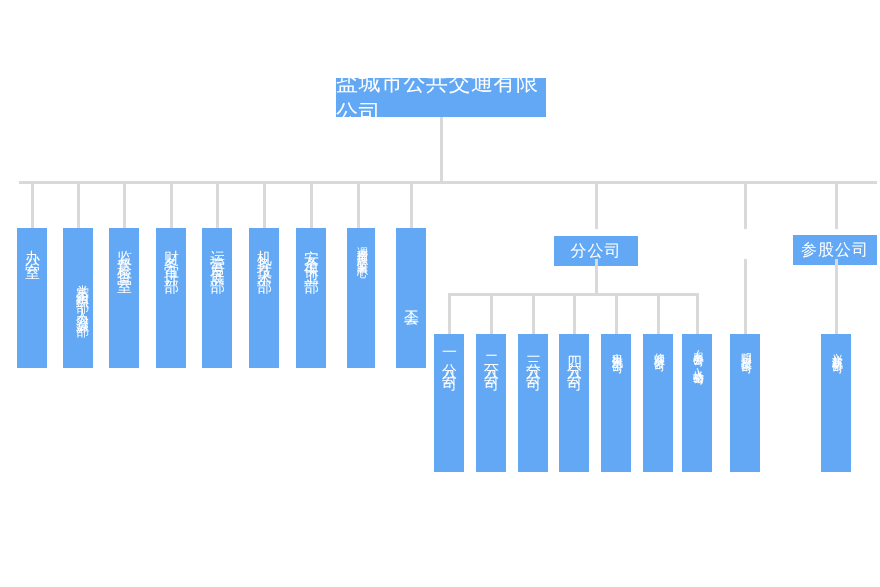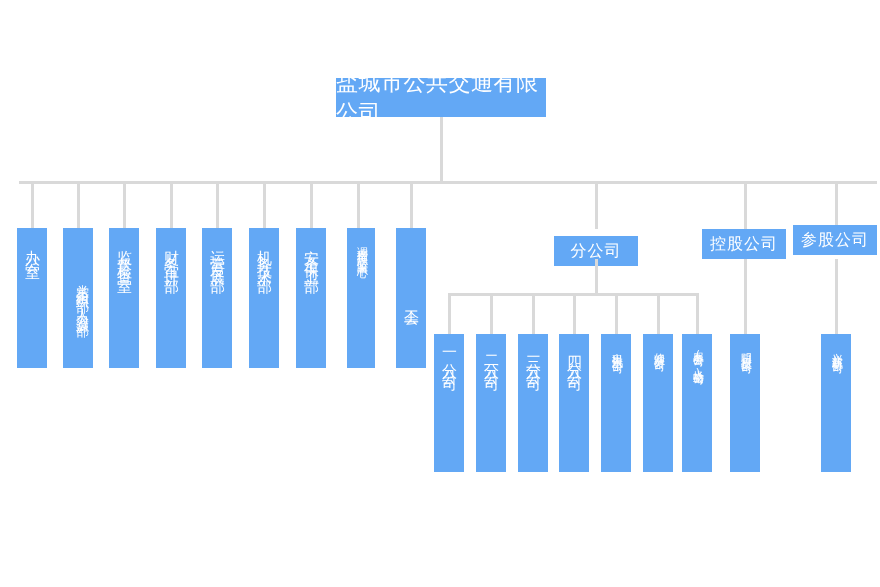--- a/index.html
+++ b/index.html
@@ -122,23 +122,22 @@
   <div class="node vert" style="left:249px; top:228px; width:30px; height:140px;">机务技术部</div>
 
   <div class="node vert" style="left:296px; top:228px; width:30px; height:140px;">安全保卫部</div>
 
   <div class="node vert small" style="left:347px; top:228px; width:28px; height:140px;">调度指挥中心（监管中心）</div>
 
   <div class="node vert spread" style="left:396px; top:228px; width:30px; height:140px;">工会</div>
 
   <div class="node mid" style="left:554px; top:236px; width:84px; height:30px;">分公司</div>
 
-  <div class="node mid" style="left:702px; top:229px; width:84px; height:30px;">控股公司</div>
 
-  <div class="node mid" style="left:793px; top:225px; width:84px; height:30px;">参股公司</div>
+  <div class="node mid" style="left:793px; top:235px; width:84px; height:30px;">参股公司</div>
 
   <div class="line line-v" style="left:595px; top:259px; height:34px;"></div>
   <div class="line line-h" style="left:448px; top:293px; width:251px; height:3px;"></div>
 
   <div class="line line-v" style="left:448px; top:293px; height:41px;"></div>
   <div class="line line-v" style="left:490px; top:293px; height:41px;"></div>
   <div class="line line-v" style="left:532px; top:293px; height:41px;"></div>
   <div class="line line-v" style="left:573px; top:293px; height:41px;"></div>
   <div class="line line-v" style="left:615px; top:293px; height:41px;"></div>
   <div class="line line-v" style="left:657px; top:293px; height:41px;"></div>

